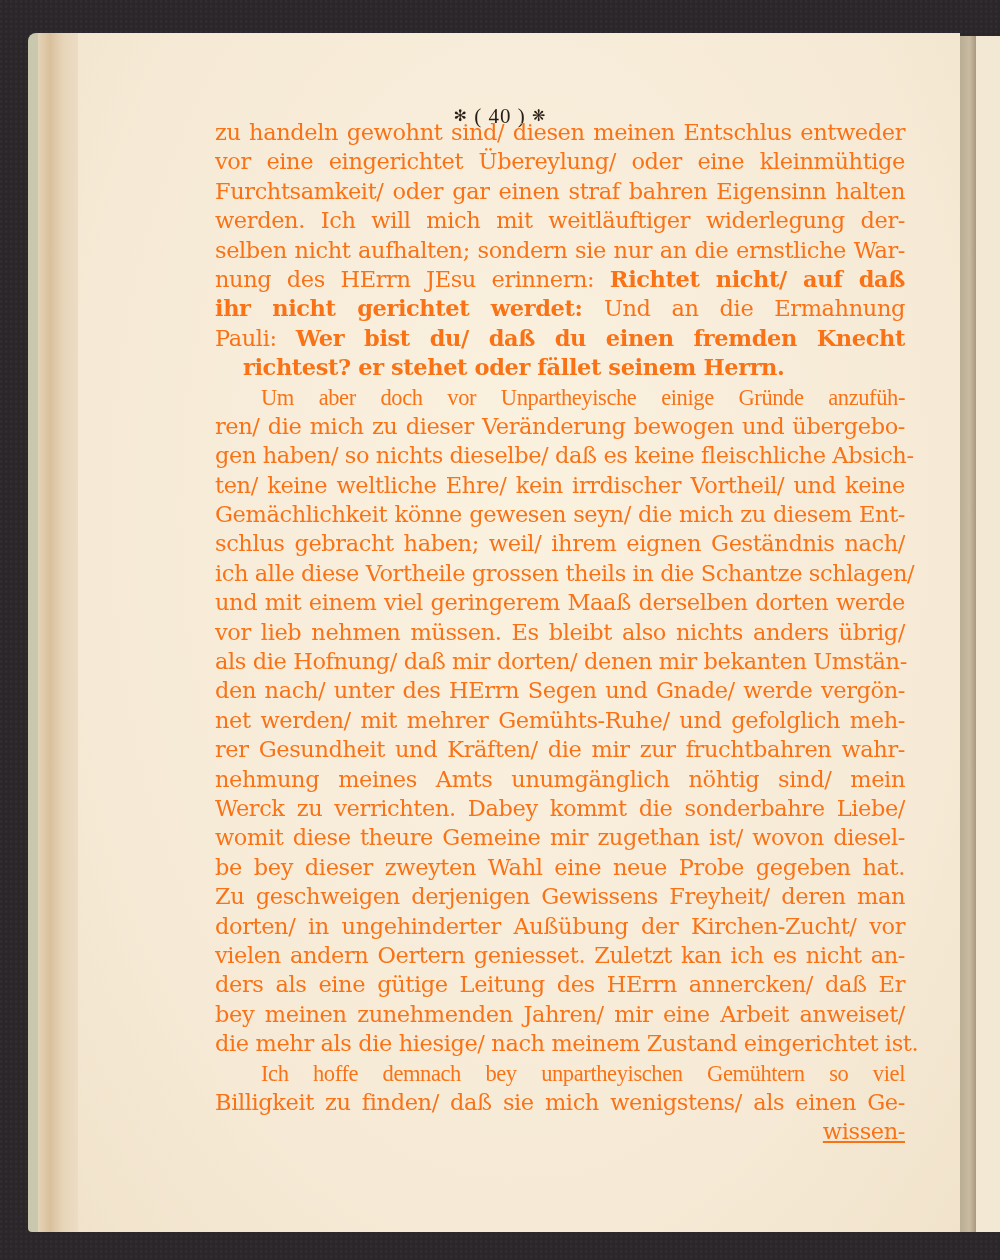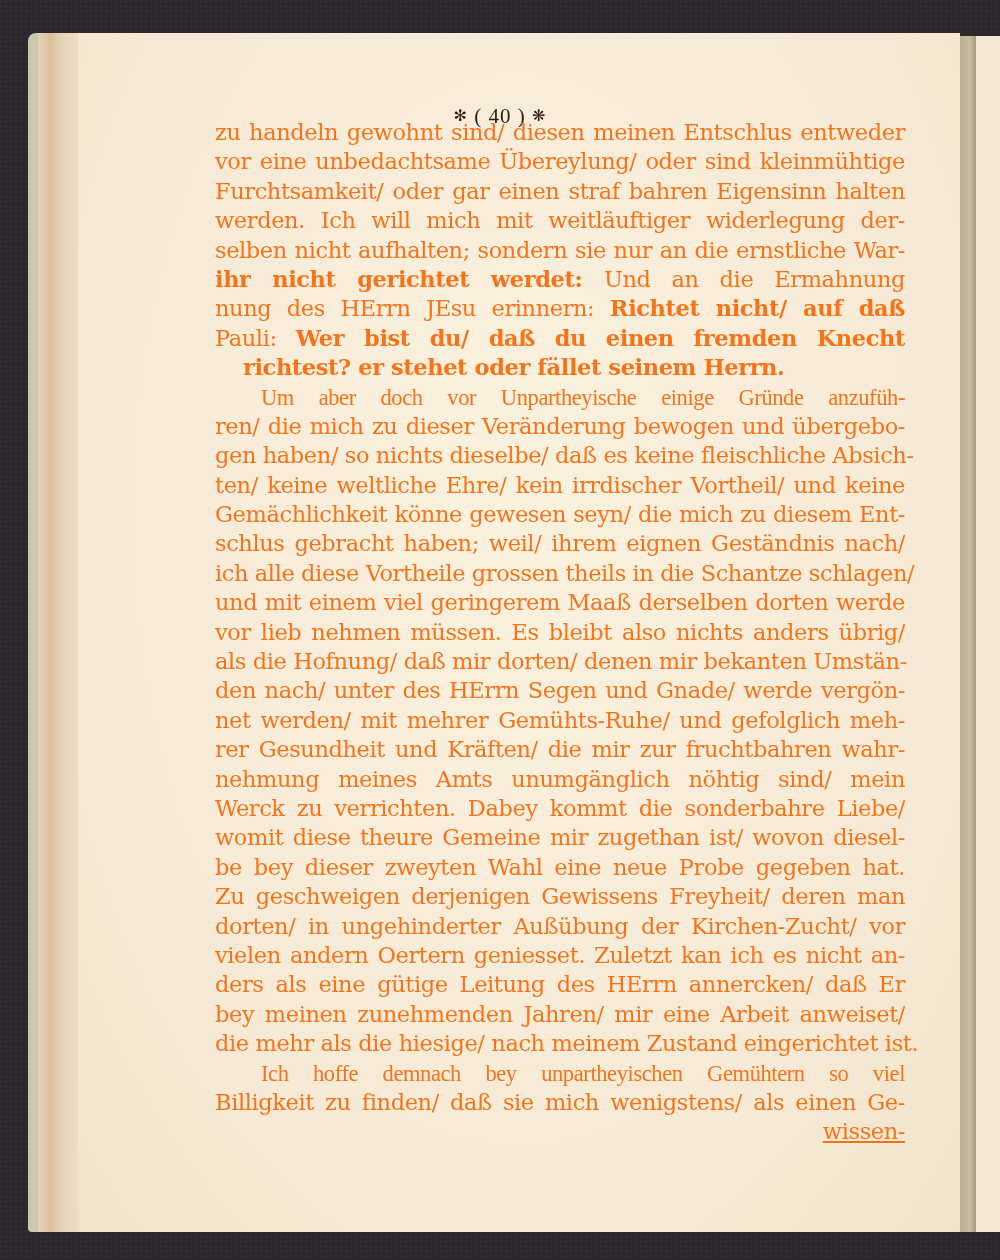--- a/index.html
+++ b/index.html
@@ -74,26 +74,26 @@
 <div class="next-page"></div>
 
 <div class="header">
   <span class="ornament">✻</span>
   <span>( 40 )</span>
   <span class="ornament">❋</span>
 </div>
 
 <div class="text-block" id="text-block">
     <div class="line">zu handeln gewohnt sind/ diesen meinen Entschlus entweder</div>
-    <div class="line">vor eine unbedachtsame Übereylung/ oder sind kleinmühtige</div>
+    <div class="line">vor eine eingerichtet Übereylung/ oder eine kleinmühtige</div>
     <div class="line">Furchtsamkeit/ oder gar einen straf bahren Eigensinn halten</div>
     <div class="line">werden.  Ich will mich mit weitläuftiger widerlegung der-</div>
     <div class="line">selben nicht aufhalten; sondern sie nur an die ernstliche War-</div>
+    <div class="line"><span>nung des HErrn JEsu erinnern: </span><span class="bold">Richtet nicht/ auf daß</span></div>
     <div class="line"><span class="bold">ihr nicht gerichtet werdet: </span><span>Und an die Ermahnung</span></div>
-    <div class="line"><span>nung des HErrn JEsu erinnern: </span><span class="bold">Richtet nicht/ auf daß</span></div>
     <div class="line"><span>Pauli: </span><span class="bold">Wer bist du/ daß du einen fremden Knecht</span></div>
     <div class="line last"><span class="bold">richtest? </span><span class="bold">er stehet oder fället seinem Herrn.</span></div>
     <div class="line indent">Um aber doch vor Unpartheyische einige Gründe anzufüh-</div>
     <div class="line">ren/ die mich zu dieser Veränderung bewogen und übergebo-</div>
     <div class="line">gen haben/ so nichts dieselbe/ daß es keine fleischliche Absich-</div>
     <div class="line">ten/ keine weltliche Ehre/ kein irrdischer Vortheil/ und keine</div>
     <div class="line">Gemächlichkeit könne gewesen seyn/ die mich zu diesem Ent-</div>
     <div class="line">schlus gebracht haben; weil/ ihrem eignen Geständnis nach/</div>
     <div class="line">ich alle diese Vortheile grossen theils in die Schantze schlagen/</div>
     <div class="line">und mit einem viel geringerem Maaß derselben dorten werde</div>

